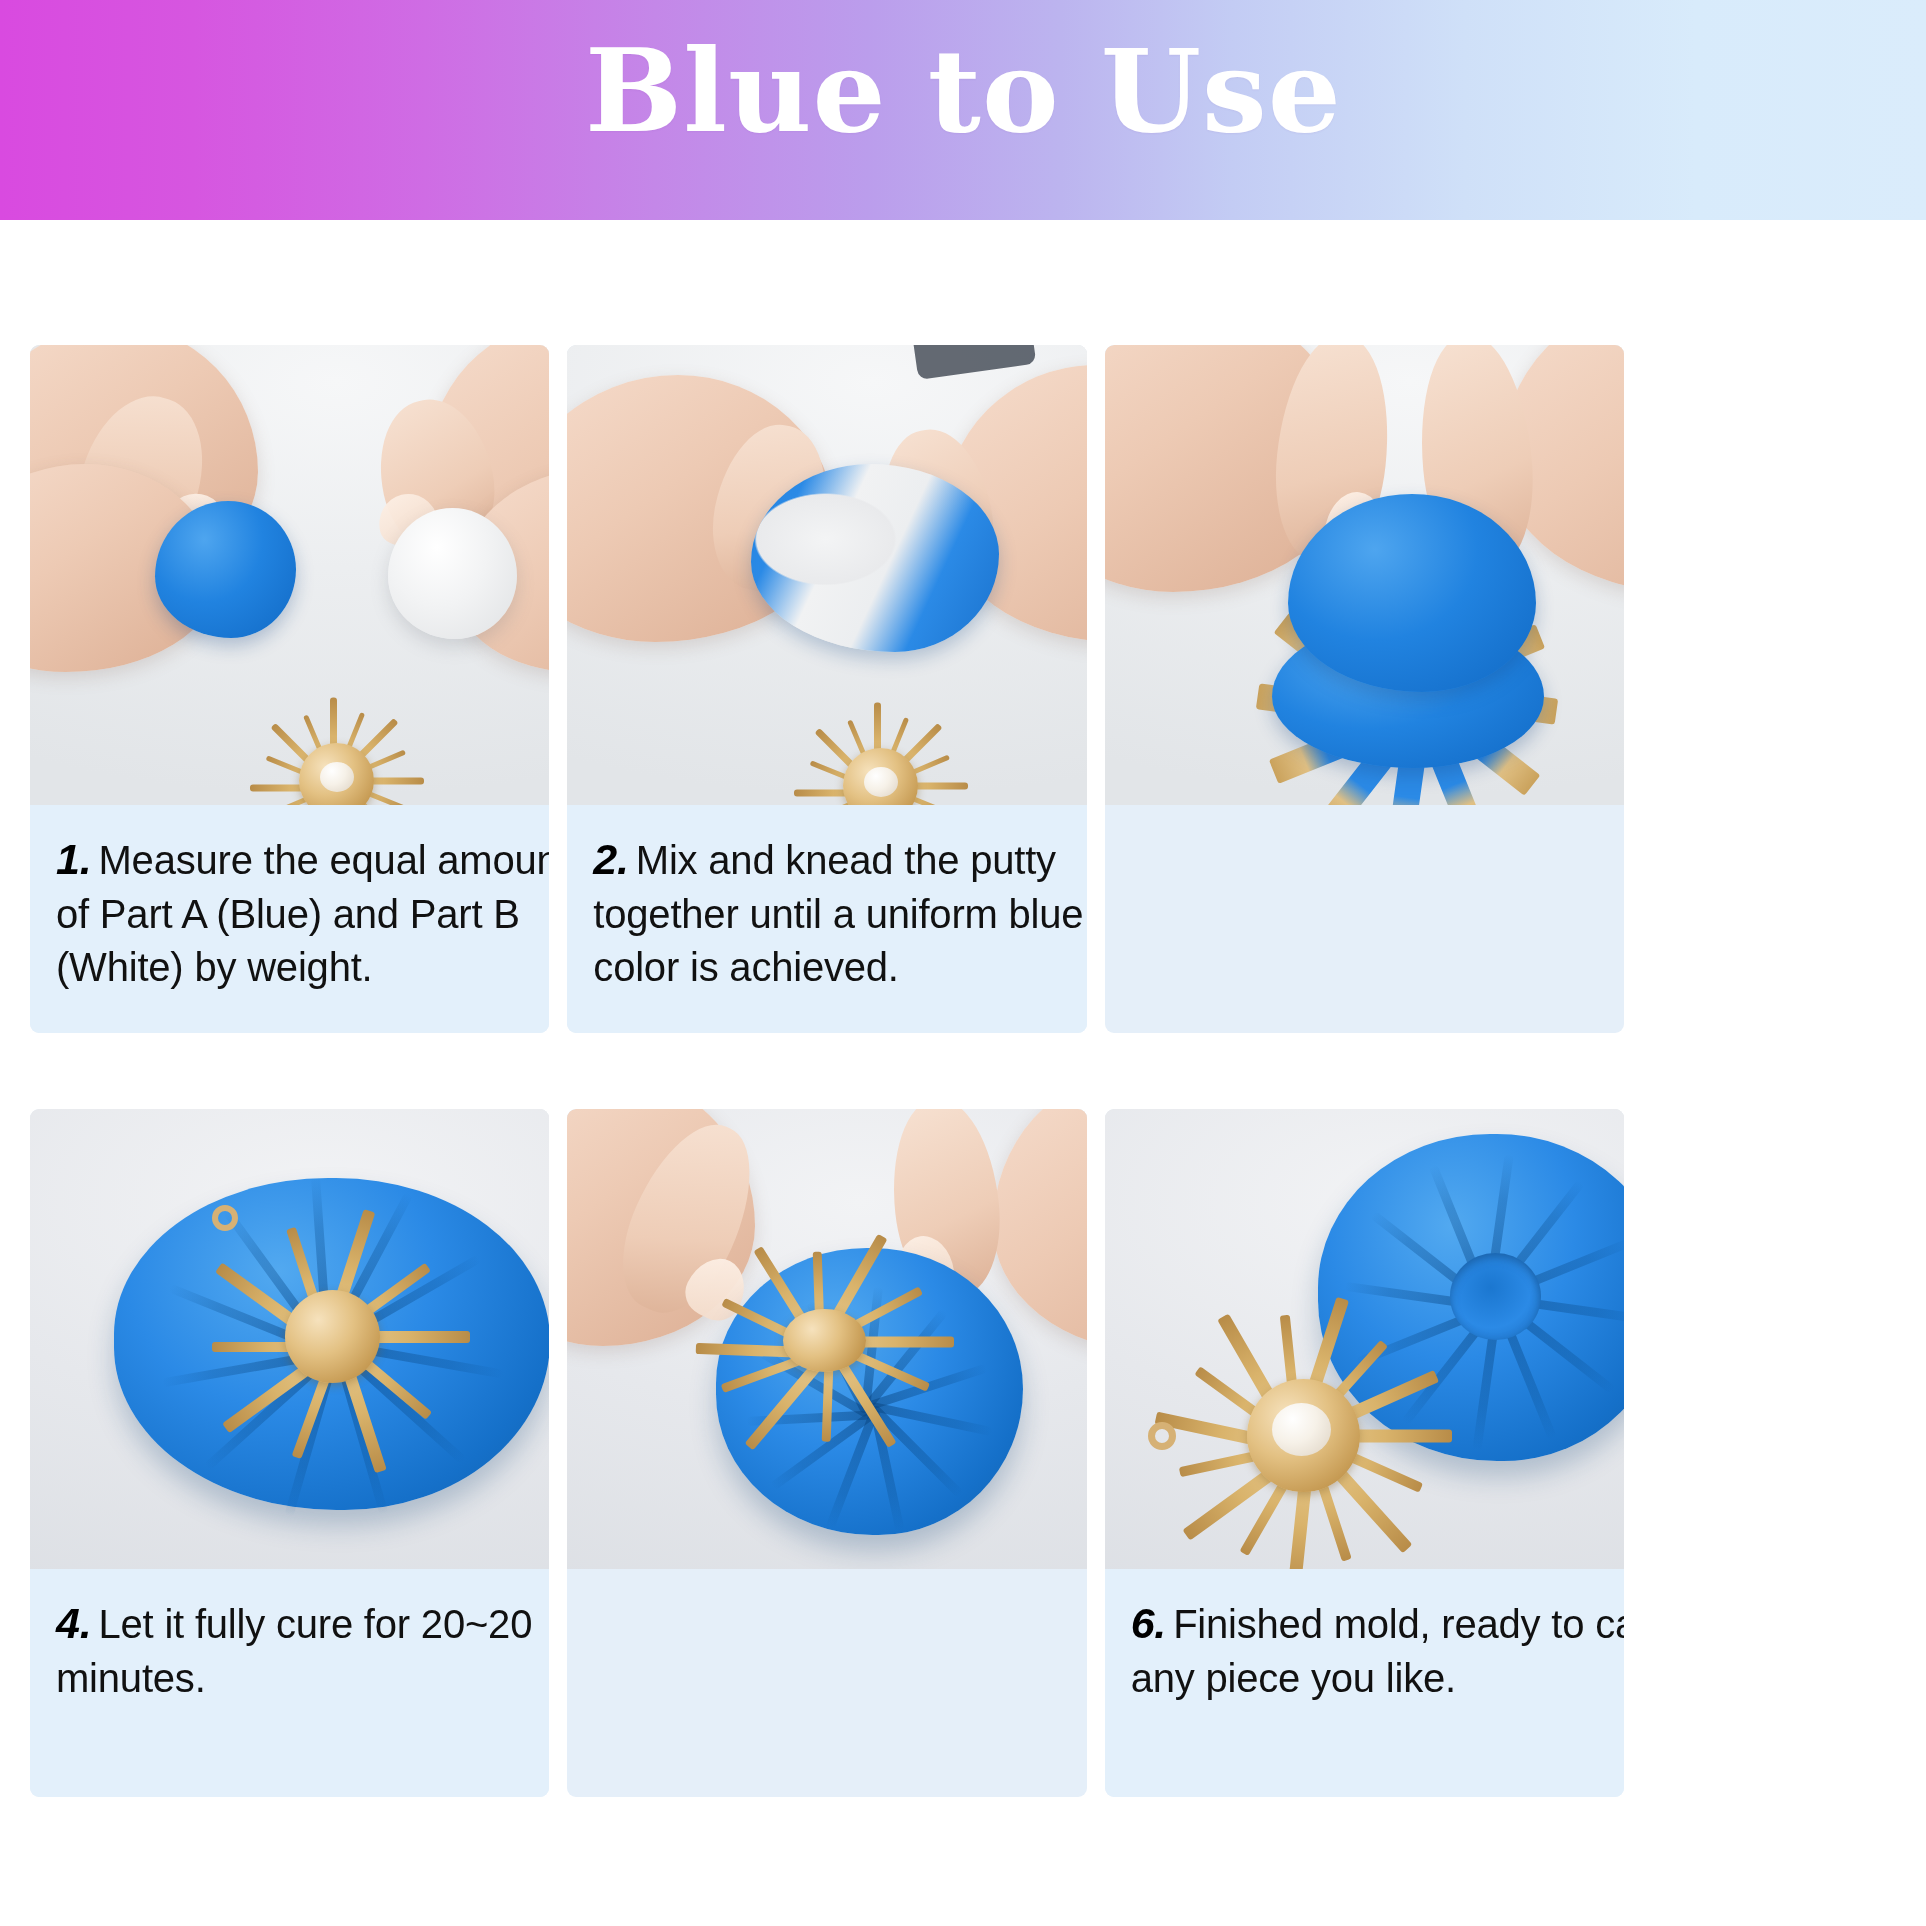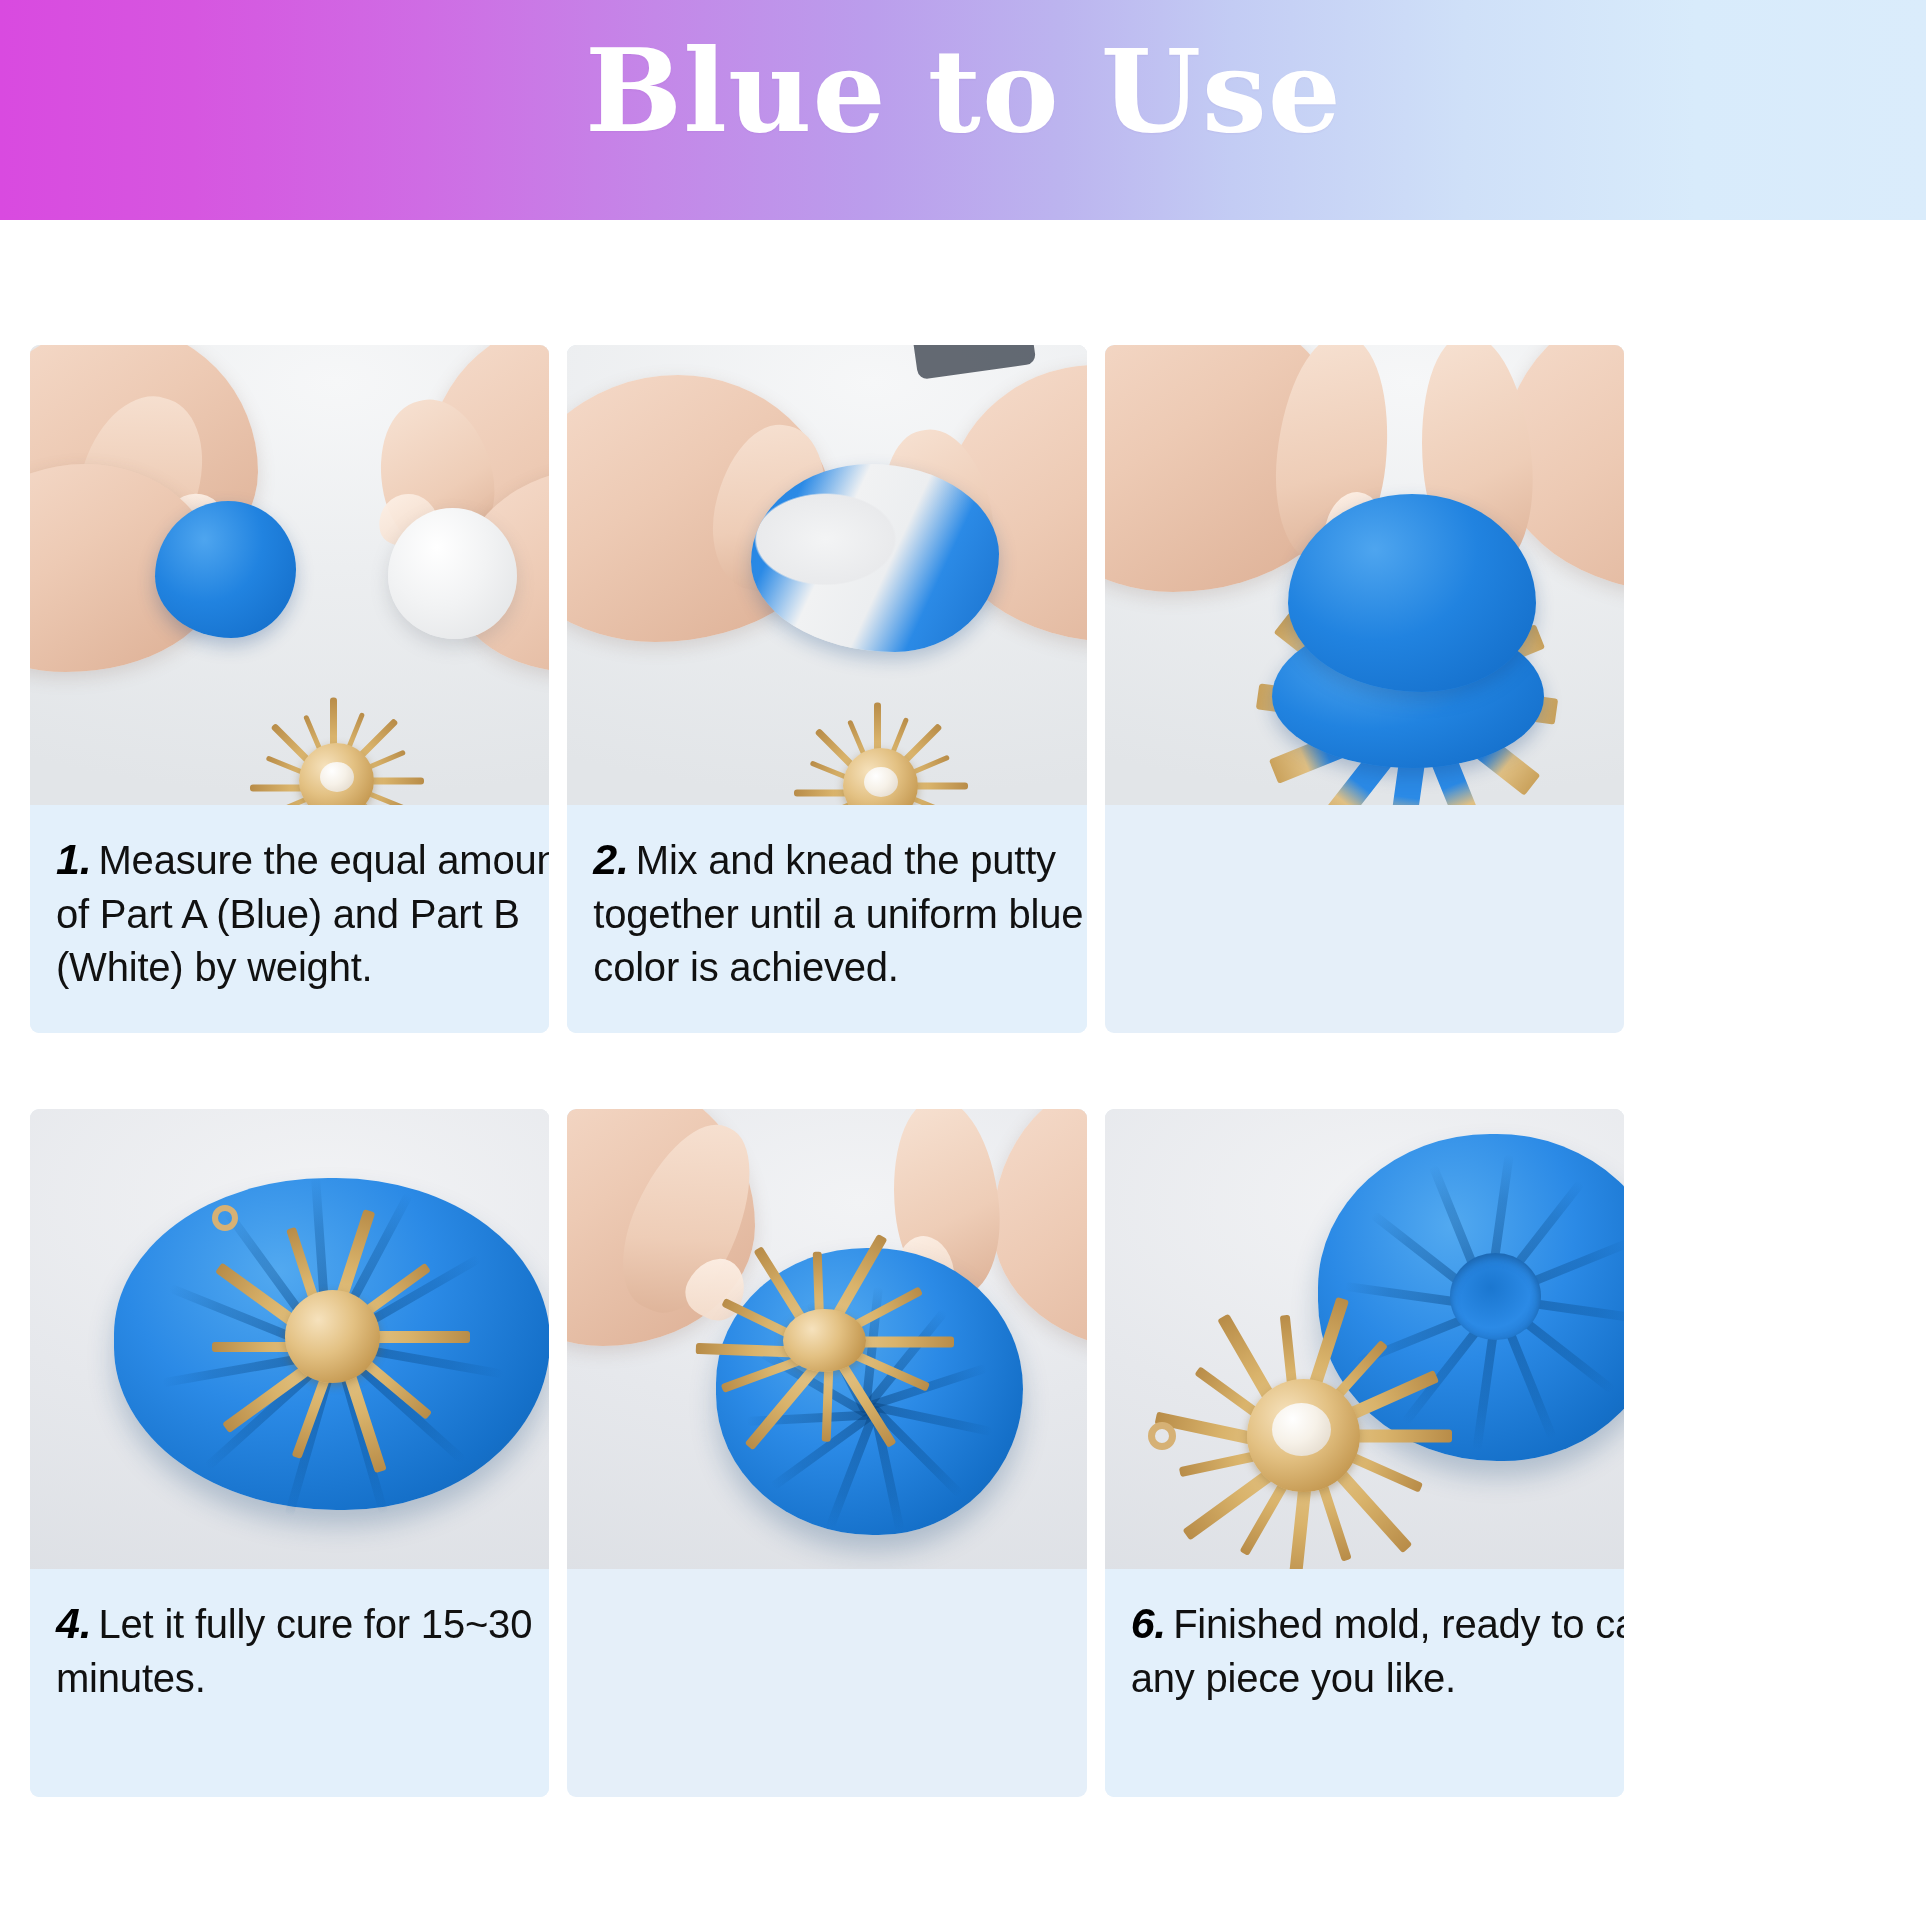--- a/index.html
+++ b/index.html
@@ -362,21 +362,21 @@
               <div class="ray" style="width:121px; height:10px; transform:rotate(252deg) translate(0,-50%);"></div>
               <div class="ray" style="width:137px; height:12px; transform:rotate(288deg) translate(0,-50%);"></div>
               <div class="ray" style="width:121px; height:10px; transform:rotate(324deg) translate(0,-50%);"></div>
             </div>
             <div class="shape gold-core" style="left:111px; top:77px; width:95px; height:93px;"></div>
             <div class="shape" style="left:38px; top:-8px; width:26px; height:26px; border:6px solid #d6b175; border-radius:50%;"></div>
           </div>
         </div>
         <div class="caption">
           <p>
-            <span class="step-num">4.</span><span>Let it fully cure for 15~30 minutes.</span>
+            <span class="step-num">4.</span><span>Let it fully cure for 20~20 minutes.</span>
           </p>
         </div>
       </div>
 
       <div class="card">
         <div class="photo">
           <div class="bg bg-studio-dark"></div>
 
           <div class="shape hand" style="left:-89px; top:-30px; width:277px; height:267px;"></div>
           <div class="shape hand" style="left:426px; top:-35px; width:287px; height:277px; border-radius:48% 52% 45% 55% / 55% 60% 40% 45%;"></div>

